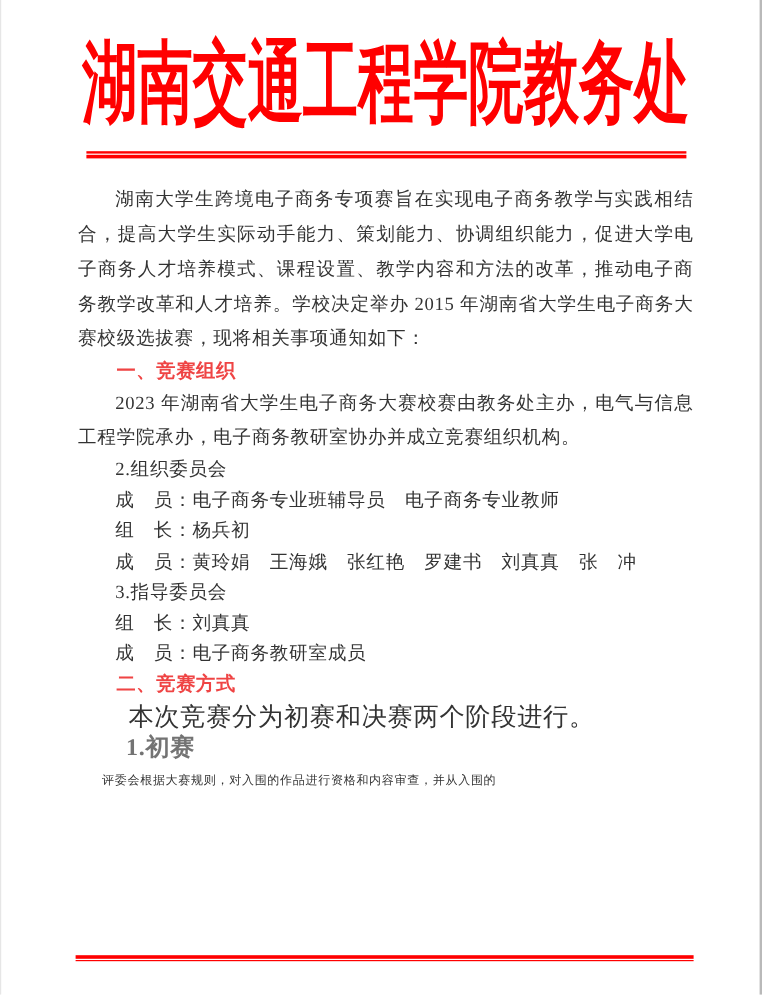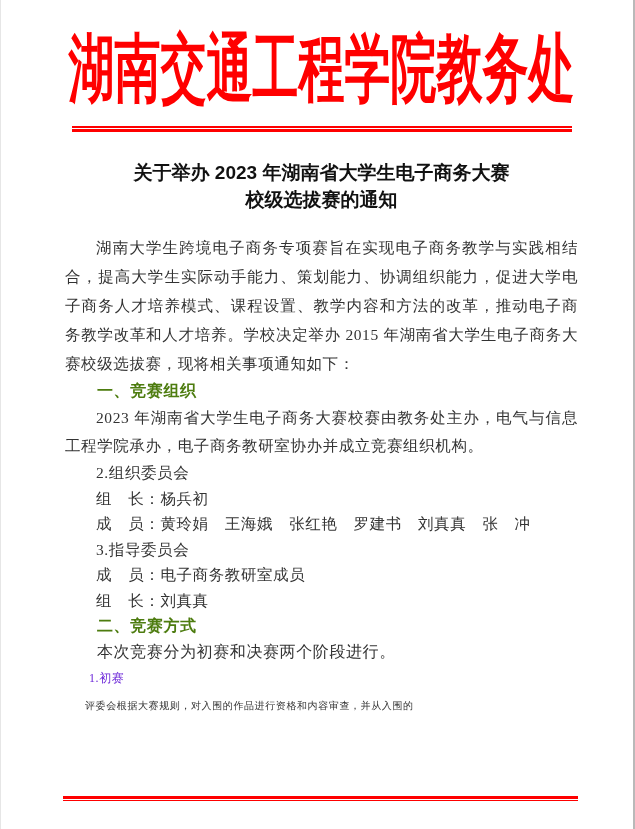--- a/index.html
+++ b/index.html
@@ -61,40 +61,40 @@
   .intro { margin-top: 20px; }
   .sec1-body { line-height: 28px; }
 
   .sec-heading {
     margin: 0;
     font-family: "Liberation Sans", sans-serif;
     font-weight: 700;
     font-size: 16px;
     line-height: 26px;
     text-indent: 2em;
-    color: #4d7c0f;
+    color: #ef4444;
     letter-spacing: 0.6px;
   }
 
   .org-line {
     margin: 0;
     font-size: 15.5px;
     line-height: 25.5px;
     text-indent: 2em;
     letter-spacing: 0.6px;
   }
 
-  .sec2-line { margin: 0; font-size: 16px; line-height: 26px; text-indent: 2em; letter-spacing: 0.6px; }
+  .sec2-line { margin: 0; font-size: 21px; line-height: 26px; text-indent: 2em; letter-spacing: 0.6px; }
   .sub-heading {
     margin: 0;
-    font-weight: 400;
-    font-size: 12px;
+    font-weight: 700;
+    font-size: 20px;
     line-height: 27px;
     text-indent: 2em;
-    color: #6d28d9;
+    color: #737373;
     letter-spacing: 0.6px;
   }
   .sub-body { margin: 0; font-size: 10px; line-height: 27px; text-indent: 2em; letter-spacing: 0.6px; text-align: justify; }
 
   .rule-bottom {
     position: absolute;
     left: 63px;
     top: 796px;
     width: 515px;
     height: 1px;
@@ -108,37 +108,34 @@
 
 <div class="page">
   <div class="content">
 
     <div class="letterhead-wrap">
       <div class="letterhead">湖南交通工程学院教务处</div>
     </div>
 
     <div class="rule-top"></div>
 
-    <h1 class="title">
-      <span>关于举办 2023 年湖南省大学生电子商务大赛</span><br>
-      <span>校级选拔赛的通知</span>
-    </h1>
 
     <p class="para intro">湖南大学生跨境电子商务专项赛旨在实现电子商务教学与实践相结合，提高大学生实际动手能力、策划能力、协调组织能力，促进大学电子商务人才培养模式、课程设置、教学内容和方法的改革，推动电子商务教学改革和人才培养。学校决定举办 2015 年湖南省大学生电子商务大赛校级选拔赛，现将相关事项通知如下：</p>
 
     <h2 class="sec-heading">一、竞赛组织</h2>
 
     <p class="para sec1-body">2023 年湖南省大学生电子商务大赛校赛由教务处主办，电气与信息工程学院承办，电子商务教研室协办并成立竞赛组织机构。</p>
 
     <p class="org-line">2.组织委员会</p>
+    <p class="org-line">成　员：电子商务专业班辅导员　电子商务专业教师</p>
     <p class="org-line">组　长：杨兵初</p>
     <p class="org-line">成　员：黄玲娟　王海娥　张红艳　罗建书　刘真真　张　冲</p>
     <p class="org-line">3.指导委员会</p>
+    <p class="org-line">组　长：刘真真</p>
     <p class="org-line">成　员：电子商务教研室成员</p>
-    <p class="org-line">组　长：刘真真</p>
 
     <h2 class="sec-heading">二、竞赛方式</h2>
 
     <p class="sec2-line">本次竞赛分为初赛和决赛两个阶段进行。</p>
 
     <h3 class="sub-heading">1.初赛</h3>
 
     <p class="sub-body">评委会根据大赛规则，对入围的作品进行资格和内容审查，并从入围的</p>
 
   </div>

